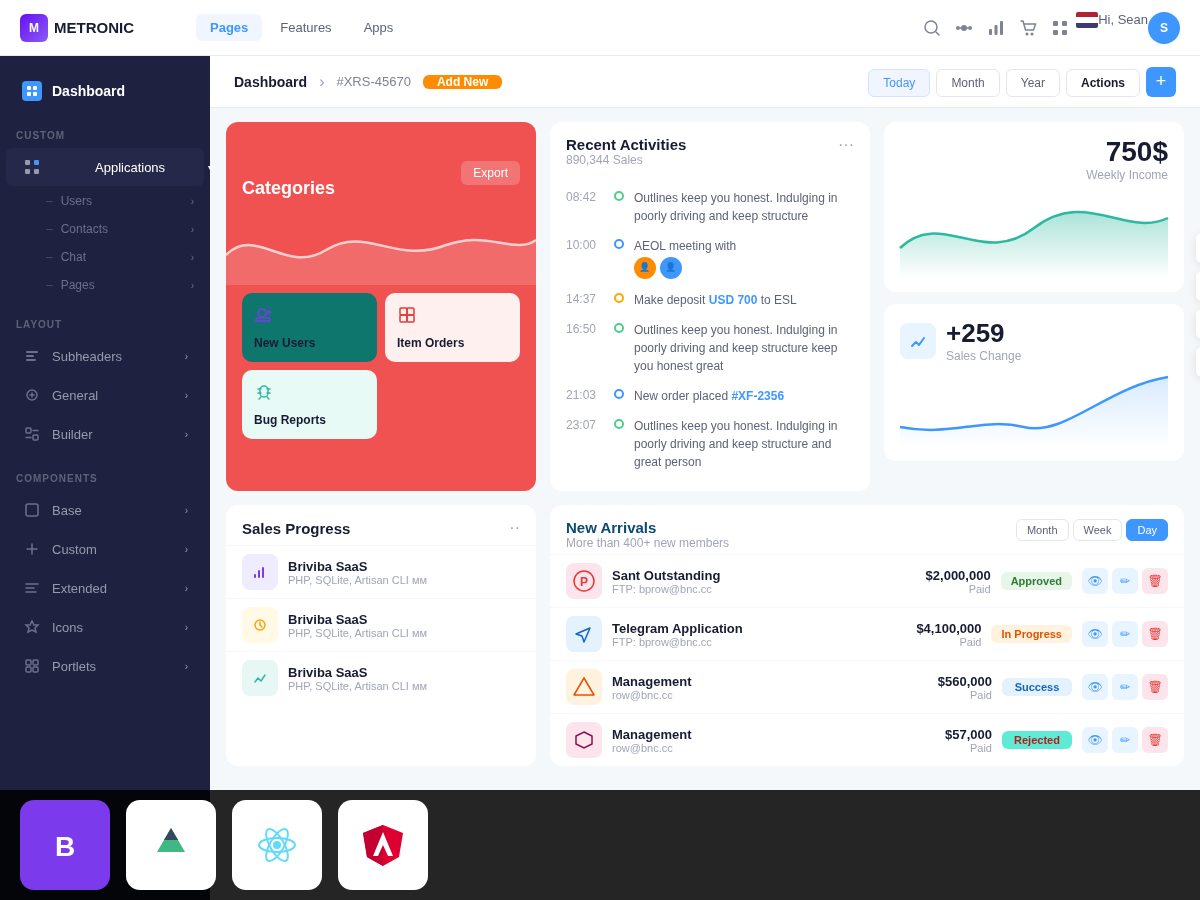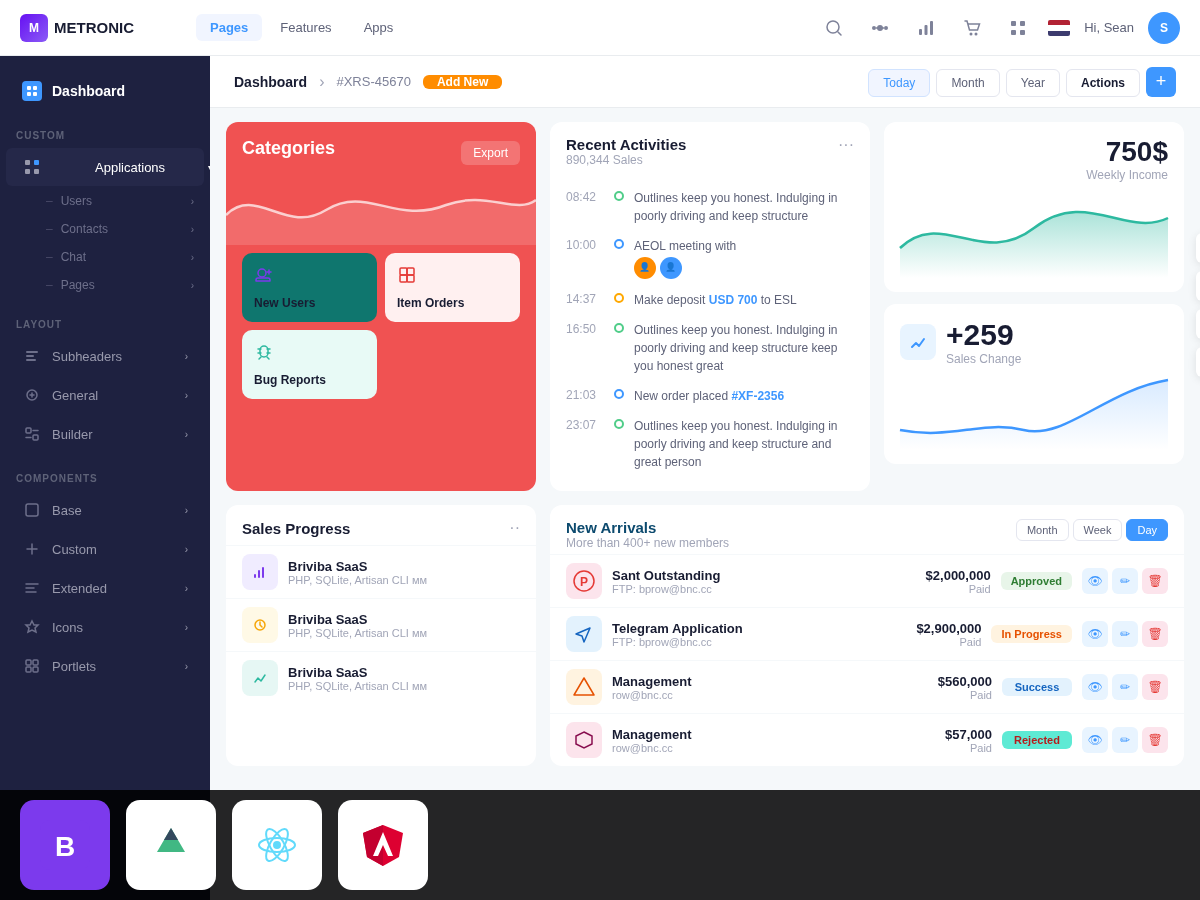--- a/index.html
+++ b/index.html
@@ -5,21 +5,21 @@
     * { margin: 0; padding: 0; box-sizing: border-box; }
     body { font-family: 'Segoe UI', Arial, sans-serif; background: #f5f8fa; width: 1200px; height: 900px; overflow: hidden; display: flex; flex-direction: column; }
 
     
     .top-nav { display: flex; align-items: center; background: #fff; height: 56px; border-bottom: 1px solid #e9ecef; padding: 0 20px; gap: 16px; flex-shrink: 0; }
     .logo { font-size: 15px; font-weight: 700; color: #181c32; width: 160px; display: flex; align-items: center; gap: 6px; }
     .logo-icon { width: 28px; height: 28px; background: linear-gradient(135deg, #6610f2, #8b5cf6); border-radius: 6px; display: flex; align-items: center; justify-content: center; color: #fff; font-size: 12px; font-weight: 700; }
     .nav-links { display: flex; gap: 4px; }
     .nav-link { padding: 6px 14px; border-radius: 6px; font-size: 13px; color: #5e6278; cursor: pointer; }
     .nav-link.active { background: #f1f5ff; color: #3e97ff; font-weight: 600; }
-    .nav-right { margin-left: auto; display: flex; align-items: center; gap: 14px; }
+    .nav-right { margin-left: auto; display: flex; align-items: flex-start; }
     .nav-icon { width: 32px; height: 32px; display: flex; align-items: center; justify-content: center; cursor: pointer; border-radius: 6px; }
     .flag-icon { width: 22px; height: 16px; background: linear-gradient(#b22234 33%, #fff 33%, #fff 66%, #3c3b6e 66%); border-radius: 2px; }
     .user-greeting { font-size: 13px; color: #5e6278; }
     .avatar { width: 32px; height: 32px; background: #3e97ff; border-radius: 50%; display: flex; align-items: center; justify-content: center; color: #fff; font-size: 12px; font-weight: 700; }
 
     
     .app-body { display: flex; flex: 1; overflow: hidden; }
 
     
     .sidebar { width: 210px; background: #1e2140; color: #9899ac; flex-shrink: 0; overflow-y: auto; padding: 10px 0; }
@@ -45,21 +45,21 @@
     .breadcrumb-id { font-size: 13px; color: #7e8299; }
     .btn-add { background: #ff8c00; color: #fff; border: none; padding: 0 14px; border-radius: 6px; font-size: 12px; font-weight: 600; cursor: pointer; }
     .subheader-right { margin-left: auto; display: flex; gap: 6px; align-items: flex-end; }
     .time-btn { padding: 6px 14px; border-radius: 6px; font-size: 12px; font-weight: 500; cursor: pointer; border: 1px solid #e4e6ef; background: #fff; color: #5e6278; }
     .time-btn.active { background: #f1f5ff; color: #3e97ff; border-color: #d1e3ff; }
     .btn-actions { padding: 6px 14px; border-radius: 6px; font-size: 12px; font-weight: 600; cursor: pointer; border: 1px solid #e4e6ef; background: #fff; color: #181c32; }
     .btn-plus { width: 30px; height: 30px; background: #3e97ff; border-radius: 6px; border: none; cursor: pointer; color: #fff; font-size: 18px; display: flex; align-items: center; justify-content: center; }
 
     
     .categories-card { background: #f05252; border-radius: 12px; padding: 16px; color: #fff; }
-    .categories-title { font-size: 18px; font-weight: 700; margin-bottom: 8px; }
+    .categories-title { font-size: 18px; font-weight: 700; margin-bottom: 8px; margin-top: 40px; }
     .export-btn { background: rgba(255,255,255,0.2); border: none; color: #fff; padding: 5px 12px; border-radius: 6px; font-size: 12px; cursor: pointer; display: flex; align-items: center; gap: 4px; }
     .wave-area { height: 70px; position: relative; overflow: hidden; margin: 8px -16px; }
     .cat-grid { display: grid; grid-template-columns: 1fr 1fr; gap: 8px; margin-top: 8px; }
     .cat-tile { border-radius: 10px; padding: 12px; display: flex; flex-direction: column; align-items: flex-start; gap: 6px; }
     .cat-tile-label { font-size: 12px; font-weight: 600; }
     .tile-yellow { background: #fff9e6; }
     .tile-purple { background: #0f766e; }
     .tile-pink { background: #fff0f0; }
     .tile-teal { background: #e8faf6; }
 
@@ -78,21 +78,21 @@
     .tl-text { color: #5e6278; line-height: 1.5; flex: 1; }
     .tl-text strong { color: #3e97ff; }
     .tl-avatars { display: flex; gap: 4px; margin-top: 2px; }
     .mini-avatar { width: 22px; height: 22px; border-radius: 50%; background: #ddd; display: inline-flex; align-items: center; justify-content: center; font-size: 9px; color: #fff; overflow: hidden; }
 
     
     .income-card { border-radius: 12px; background: #fff; padding: 14px 16px; }
     .income-amount { font-size: 28px; font-weight: 700; color: #181c32; }
     .income-label { font-size: 12px; color: #a1a5b7; margin-bottom: 6px; }
     .chart-area { height: 90px; position: relative; }
-    .sales-change-amount { font-size: 30px; font-weight: 700; color: #181c32; }
+    .sales-change-amount { font-size: 26px; font-weight: 700; color: #181c32; }
     .sales-change-label { font-size: 12px; color: #a1a5b7; }
     .change-chart { height: 80px; position: relative; }
 
     
     .sales-card { border-radius: 12px; background: #fff; }
     .sales-header { padding: 14px 16px 8px; display: flex; align-items: center; justify-content: space-between; }
     .sales-title { font-size: 15px; font-weight: 700; color: #181c32; }
     .sales-dots { color: #a1a5b7; cursor: pointer; }
     .sales-item { display: flex; align-items: center; padding: 8px 16px; border-top: 1px solid #f5f8fa; }
     .sales-item-icon { width: 36px; height: 36px; border-radius: 8px; display: flex; align-items: center; justify-content: center; margin-right: 10px; flex-shrink: 0; font-size: 14px; }
@@ -602,21 +602,21 @@
           <div class="arr-logo" style="background:#e3f2fd;">
             <svg width="24" height="24" viewBox="0 0 24 24" fill="none">
                 <path d="M4 12l14-6-6 14-2-6z" stroke="#1565c0" stroke-width="1.5" stroke-linejoin="round" fill="#e3f2fd"></path>
               </svg>
           </div>
           <div class="arr-info">
             <div class="arr-name">Telegram Application</div>
             <div class="arr-ftp">FTP: bprow@bnc.cc</div>
           </div>
           <div class="arr-amount">
-            <div class="arr-price">$2,900,000</div>
+            <div class="arr-price">$4,100,000</div>
             <div class="arr-paid">Paid</div>
           </div>
           <span class="badge badge-inprogress">In Progress</span>
           <div class="arr-actions">
             <button class="arr-action-btn view">👁</button>
             <button class="arr-action-btn edit">✏</button>
             <button class="arr-action-btn del">🗑</button>
           </div>
         </div>
 

